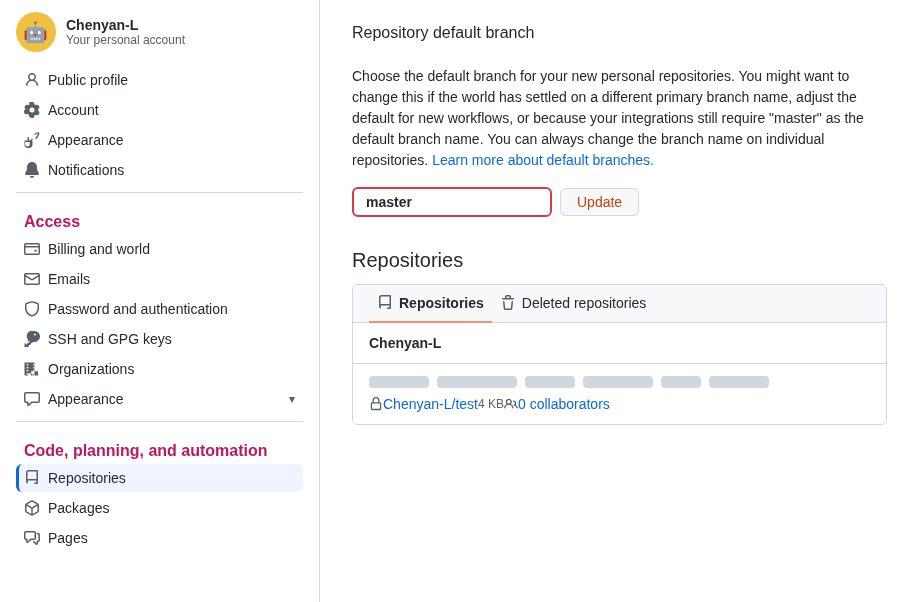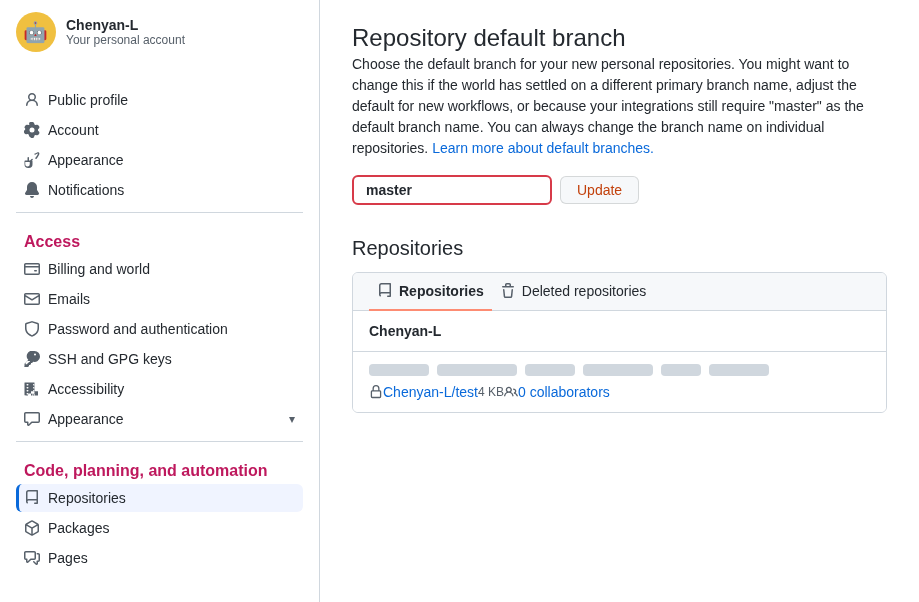--- a/index.html
+++ b/index.html
@@ -5,30 +5,30 @@
     * { box-sizing: border-box; margin: 0; padding: 0; }
     body { font-family: -apple-system, BlinkMacSystemFont, "Segoe UI", Helvetica, Arial, sans-serif; font-size: 14px; color: #24292f; background: #fff; }
     .layout { display: flex; width: 919px; min-height: 602px; }
     .sidebar { width: 320px; min-width: 320px; padding: 0 16px; border-right: 1px solid #d0d7de; overflow-y: auto; }
     .main { flex: 1; padding: 24px 32px; overflow-y: auto; }
     
     .sidebar-header { display: flex; align-items: center; gap: 10px; padding: 12px 0 10px 0; }
     .sidebar-avatar { width: 40px; height: 40px; border-radius: 50%; background: #f0c040; display: flex; align-items: center; justify-content: center; font-size: 20px; }
     .sidebar-username { font-weight: 600; font-size: 14px; color: #24292f; }
     .sidebar-subtitle { font-size: 12px; color: #57606a; }
-    .sidebar-nav { margin-top: 24px; }
+    .sidebar-nav { margin-top: 4px; }
     .sidebar-item { display: flex; align-items: center; gap: 8px; padding: 6px 8px; border-radius: 6px; cursor: pointer; color: #24292f; font-size: 14px; text-decoration: none; margin-bottom: 2px; }
     .sidebar-item.active-highlight { border-left: 3px solid #0969da; background: #f0f4ff; padding-left: 5px; }
     .sidebar-icon { width: 16px; height: 16px; display: inline-flex; align-items: center; justify-content: center; flex-shrink: 0; color: #57606a; }
     .sidebar-section-label { font-size: 16px; color: #be185d; font-weight: 600; padding: 12px 8px 4px 8px; margin-top: 4px; }
     .sidebar-divider { border: none; border-top: 1px solid #d0d7de; margin: 8px 0; }
     .sidebar-item-row { display: flex; align-items: center; justify-content: space-between; width: 100%; }
     .sidebar-chevron { color: #57606a; font-size: 12px; }
     
-    .section-title { font-size: 24px; font-weight: 400; color: #24292f; margin-bottom: 2px; }
+    .section-title { font-size: 16px; font-weight: 400; color: #24292f; margin-bottom: 24px; }
     .section-desc { font-size: 14px; color: #24292f; line-height: 1.5; margin-bottom: 16px; }
     .section-desc a { color: #0969da; text-decoration: none; }
     .branch-form { display: flex; gap: 8px; align-items: center; margin-bottom: 32px; }
     .branch-input { border: 2px solid #d73a49; border-radius: 6px; padding: 5px 12px; font-size: 14px; width: 200px; color: #24292f; outline: none; font-weight: bold; }
     .update-btn { padding: 5px 16px; background: #f6f8fa; border: 1px solid rgba(27,31,36,0.15); border-radius: 6px; font-size: 14px; cursor: pointer; color: #c2410c; }
     .repos-title { font-size: 20px; font-weight: 400; color: #24292f; margin-bottom: 12px; }
     .repos-tabs-container { border: 1px solid #d0d7de; border-radius: 6px; overflow: hidden; }
     .repos-tabs { display: flex; border-bottom: 1px solid #d0d7de; background: #f6f8fa; padding: 0 16px; gap: 0; }
     .repo-tab { display: flex; align-items: center; gap: 6px; padding: 10px 8px; font-size: 14px; cursor: pointer; color: #24292f; border-bottom: 2px solid transparent; margin-bottom: -1px; }
     .repo-tab.active { border-bottom: 2px solid #fd8c73; font-weight: 600; color: #24292f; }
@@ -133,21 +133,21 @@
           </svg>
       </span>
       <span>SSH and GPG keys</span>
     </div>
     <div class="sidebar-item">
       <span class="sidebar-icon">
         <svg width="16" height="16" viewBox="0 0 16 16" fill="currentColor">
             <path d="M1.5 14.25c0 .138.112.25.25.25H4v-1.25a.75.75 0 0 1 .75-.75h2.5a.75.75 0 0 1 .75.75v1.25h2.25a.25.25 0 0 0 .25-.25V1.75a.25.25 0 0 0-.25-.25h-9.5a.25.25 0 0 0-.25.25v12.5ZM9 12.75a.75.75 0 0 1 .75-.75h.5a.75.75 0 0 1 0 1.5h-.5a.75.75 0 0 1-.75-.75Zm-6.5 0a.75.75 0 0 1 .75-.75h.5a.75.75 0 0 1 0 1.5h-.5a.75.75 0 0 1-.75-.75ZM9 9.75a.75.75 0 0 1 .75-.75h.5a.75.75 0 0 1 0 1.5h-.5A.75.75 0 0 1 9 9.75Zm-6.5 0a.75.75 0 0 1 .75-.75h.5a.75.75 0 0 1 0 1.5h-.5a.75.75 0 0 1-.75-.75ZM9 6.75a.75.75 0 0 1 .75-.75h.5a.75.75 0 0 1 0 1.5h-.5A.75.75 0 0 1 9 6.75Zm-6.5 0a.75.75 0 0 1 .75-.75h.5a.75.75 0 0 1 0 1.5h-.5a.75.75 0 0 1-.75-.75ZM9 3.75a.75.75 0 0 1 .75-.75h.5a.75.75 0 0 1 0 1.5h-.5A.75.75 0 0 1 9 3.75Zm-6.5 0a.75.75 0 0 1 .75-.75h.5a.75.75 0 0 1 0 1.5h-.5a.75.75 0 0 1-.75-.75ZM14 10.5v3.75a.25.25 0 0 1-.25.25H11v-1.5a.75.75 0 0 0-.75-.75h-1a.75.75 0 0 0-.75.75v1.5H7.25A.25.25 0 0 1 7 14.25V10.5a.25.25 0 0 1 .25-.25h6.5a.25.25 0 0 1 .25.25Z"></path>
           </svg>
       </span>
-      <span>Accessibility</span>
+      <span>Organizations</span>
     </div>
     <div class="sidebar-item">
       <span class="sidebar-icon">
         <svg width="16" height="16" viewBox="0 0 16 16" fill="currentColor">
             <path d="M0 2.75C0 1.784.784 1 1.75 1h12.5c.966 0 1.75.784 1.75 1.75v7.5A1.75 1.75 0 0 1 14.25 12H8.061l-2.574 2.573A1.458 1.458 0 0 1 3 13.543V12H1.75A1.75 1.75 0 0 1 0 10.25Zm1.75-.25a.25.25 0 0 0-.25.25v7.5c0 .138.112.25.25.25h2a.75.75 0 0 1 .75.75v2.19l2.72-2.72a.749.749 0 0 1 .53-.22h6.5a.25.25 0 0 0 .25-.25v-7.5a.25.25 0 0 0-.25-.25Z"></path>
           </svg>
       </span>
       <div class="sidebar-item-row">
         <span>Appearance</span>
         <span class="sidebar-chevron">▾</span>

